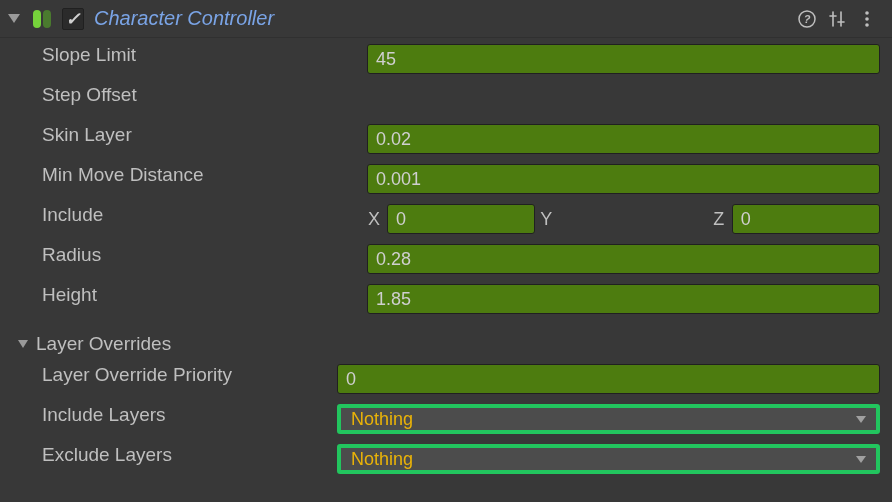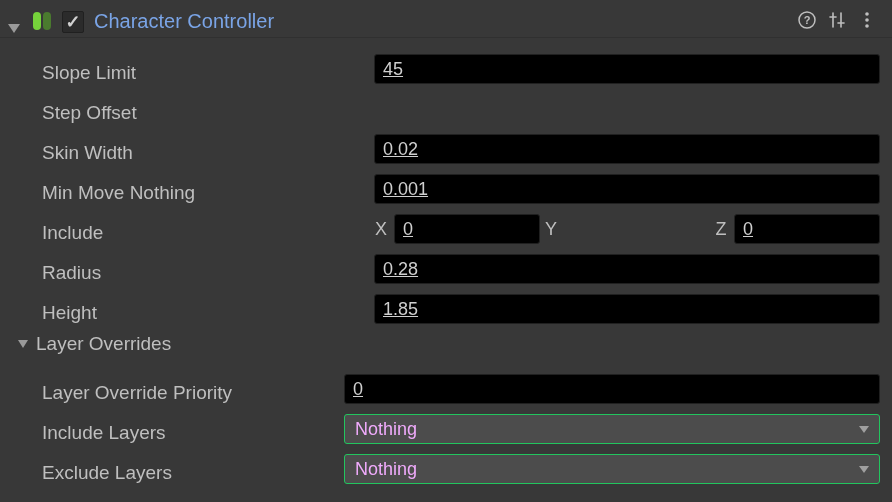--- a/index.html
+++ b/index.html
@@ -11,24 +11,25 @@
       font-family: -apple-system, BlinkMacSystemFont, "Segoe UI", Arial, sans-serif;
       background: #383838;
       color: #bfbfbf;
       width: 892px;
       height: 502px;
       overflow: hidden;
       font-size: 18px;
     }
     .component-header {
       display: flex;
-      align-items: flex-end;
+      align-items: center;
       padding: 4px 12px 4px 8px;
       height: 38px;
       border-bottom: 1px solid #303030;
+      font-style: italic;
     }
     .foldout {
       width: 0;
       height: 0;
       border-left: 6px solid transparent;
       border-right: 6px solid transparent;
       border-top: 9px solid #9a9a9a;
       margin-right: 10px;
       cursor: pointer;
     }
@@ -84,24 +85,23 @@
       margin-left: 4px;
       color: #bfbfbf;
       cursor: pointer;
       font-size: 18px;
     }
     .fields {
       padding: 6px 12px 6px 0;
     }
     .field-row {
       display: flex;
-      align-items: flex-end;
+      align-items: flex-start;
       height: 40px;
       padding-left: 42px;
-      gap: 7px;
     }
     .field-row.indented {
     }
     .foldout-row {
       display: flex;
       align-items: center;
       height: 40px;
       padding-left: 18px;
     }
     .field-label {
@@ -117,31 +117,30 @@
       flex: 1;
       display: flex;
       gap: 6px;
       align-items: center;
     }
     .field-row.indented .field-label {
       width: 295px;
     }
     .input-box {
       flex: 1;
-      background: #000000;
+      background: #4d7c0f;
       border: 1px solid #202020;
       border-radius: 3px;
       color: #cfcfcf;
       padding: 5px 8px;
       font-size: 18px;
       height: 30px;
       display: flex;
       align-items: center;
       min-width: 0;
-      text-decoration: underline;
     }
     .vec3 {
       display: flex;
       gap: 4px;
       flex: 1;
       align-items: center;
     }
     .vec3-group {
       display: flex;
       align-items: center;
@@ -151,23 +150,23 @@
     }
     .vec3-label {
       color: #bfbfbf;
       font-size: 18px;
       width: 14px;
       text-align: center;
     }
     .dropdown {
       flex: 1;
       background: #4c4c4c;
-      border: 1px solid #22c55e;
+      border: 4px solid #22c55e;
       border-radius: 3px;
-      color: #f0abfc;
+      color: #eab308;
       padding: 5px 10px;
       font-size: 18px;
       height: 30px;
       display: flex;
       align-items: center;
       justify-content: space-between;
       cursor: pointer;
     }
     .dropdown-arrow {
       width: 0;
@@ -220,28 +219,28 @@
     <div class="field-value">
       <div class="input-box">45</div>
     </div>
   </div>
 
   <div class="field-row">
     <div class="field-label">Step Offset</div>
   </div>
 
   <div class="field-row">
-    <div class="field-label">Skin Width</div>
+    <div class="field-label">Skin Layer</div>
     <div class="field-value">
       <div class="input-box">0.02</div>
     </div>
   </div>
 
   <div class="field-row">
-    <div class="field-label">Min Move Nothing</div>
+    <div class="field-label">Min Move Distance</div>
     <div class="field-value">
       <div class="input-box">0.001</div>
     </div>
   </div>
 
   <div class="field-row">
     <div class="field-label">Include</div>
     <div class="field-value">
       <div class="vec3">
         <div class="vec3-group">

